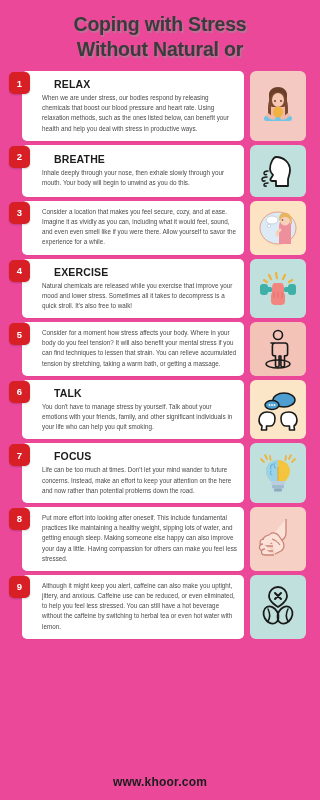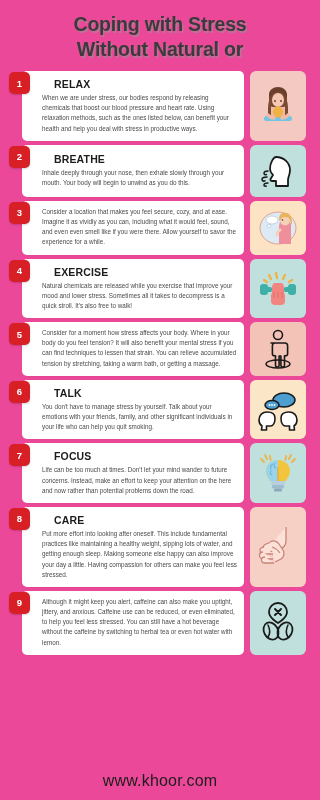--- a/index.html
+++ b/index.html
@@ -97,22 +97,22 @@
     flex: 0 0 56px;
   }
   .thumb svg { display: block; }
 
   
   .footer {
     text-align: center;
     padding: 6px 0 10px 0;
   }
   .footer-text {
-    font-size: 16px;
-    font-weight: 400;
+    font-size: 12px;
+    font-weight: 700;
     color: #1c1c1c;
     letter-spacing: 0.2px;
   }
 </style>
 </head>
 <body>
 
 <div class="page">
 
   <div class="header">
@@ -252,21 +252,20 @@
           <rect x="15" y="30" width="14" height="4" rx="1" fill="#b9cfe0"></rect>
           <rect x="16" y="34" width="12" height="3.5" rx="1" fill="#9fbccf"></rect>
           <rect x="18" y="37.5" width="8" height="3" rx="1.3" fill="#8aaabf"></rect>
         </svg>
       </div>
     </div>
 
     <div class="item">
       <div class="badge">8</div>
       <div class="card">
-        <div class="item-title">CARE</div>
         <div class="item-body">Put more effort into looking after oneself. This include fundamental practices like maintaining a healthy weight, sipping lots of water, and getting enough sleep. Making someone else happy can also improve your day a little. Having compassion for others can make you feel less stressed.</div>
       </div>
       <div class="thumb" style="background:#f6cfc5">
         <svg width="44" height="44" viewBox="0 0 44 44">
           <path d="M30 2v14c0 4-3 7-7 8l-10 3c-3 1-6-1-6-4 0-2 1-3 3-4l8-3" fill="#fbe1d8" stroke="#c98475" stroke-width="1.3" stroke-linejoin="round"></path>
           <path d="M8 22c-2 0-4 1.5-4 3.5S6 29 8 29h10" fill="#fbe1d8" stroke="#c98475" stroke-width="1.3"></path>
           <path d="M7 27c-2 0-3.5 1.5-3.5 3.3S5 34 7 34h10" fill="#fbe1d8" stroke="#c98475" stroke-width="1.3"></path>
           <path d="M9 32c-2 0-3.5 1.4-3.5 3S7 38 9 38h9" fill="#fbe1d8" stroke="#c98475" stroke-width="1.3"></path>
           <path d="M14 17c3-2 7-1 9 2l4 6c2 3 1 7-2 9l-6 3" fill="#fbe1d8" stroke="#c98475" stroke-width="1.3" stroke-linejoin="round"></path>
           <path d="M16 22c3 1 6 3 8 6" stroke="#c98475" stroke-width="1.1" fill="none"></path>

